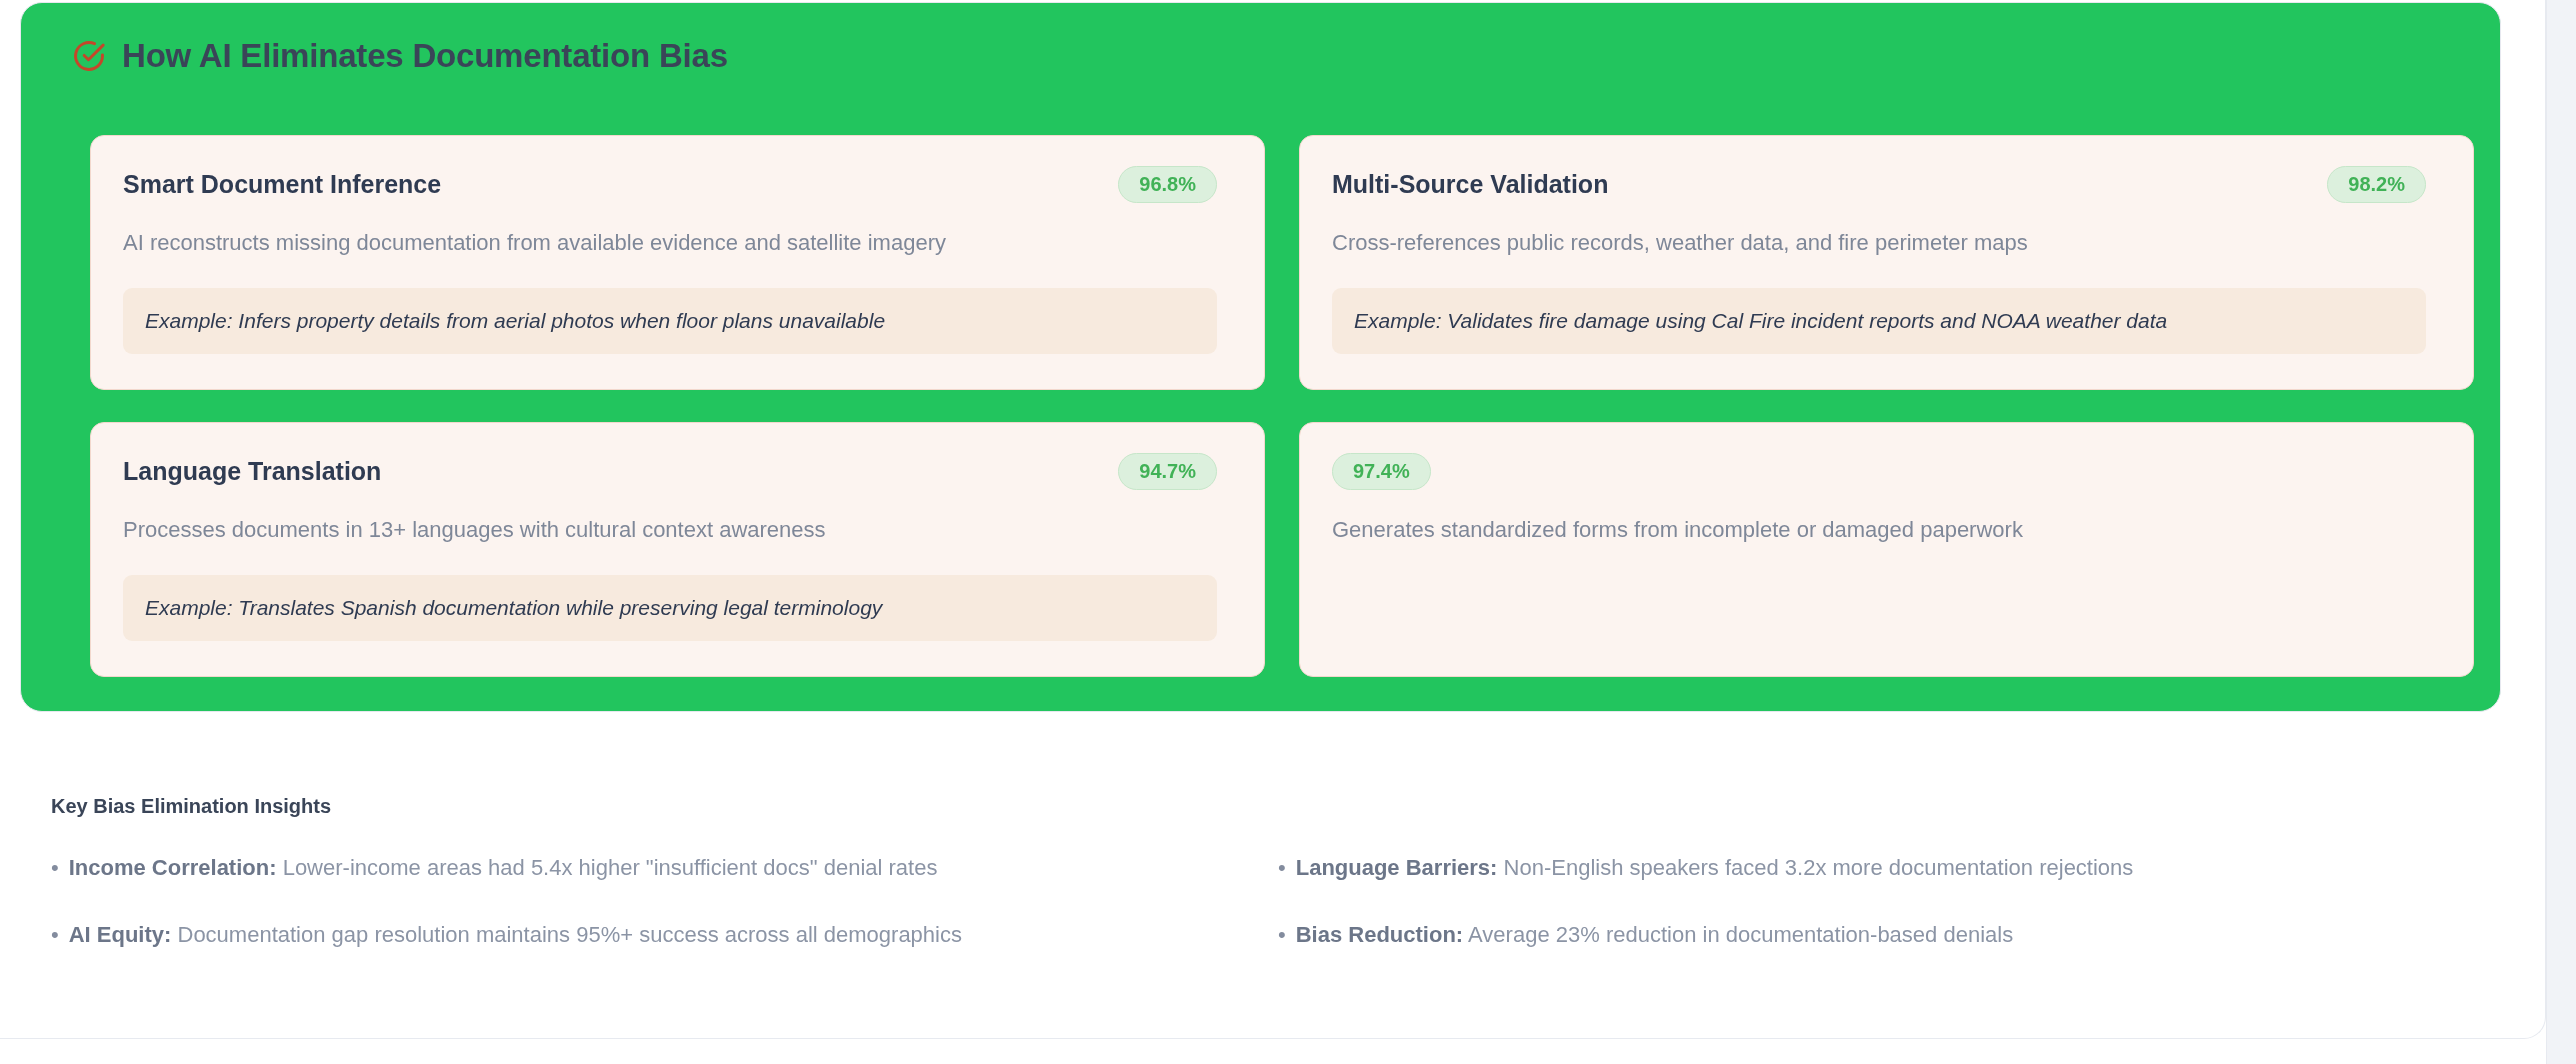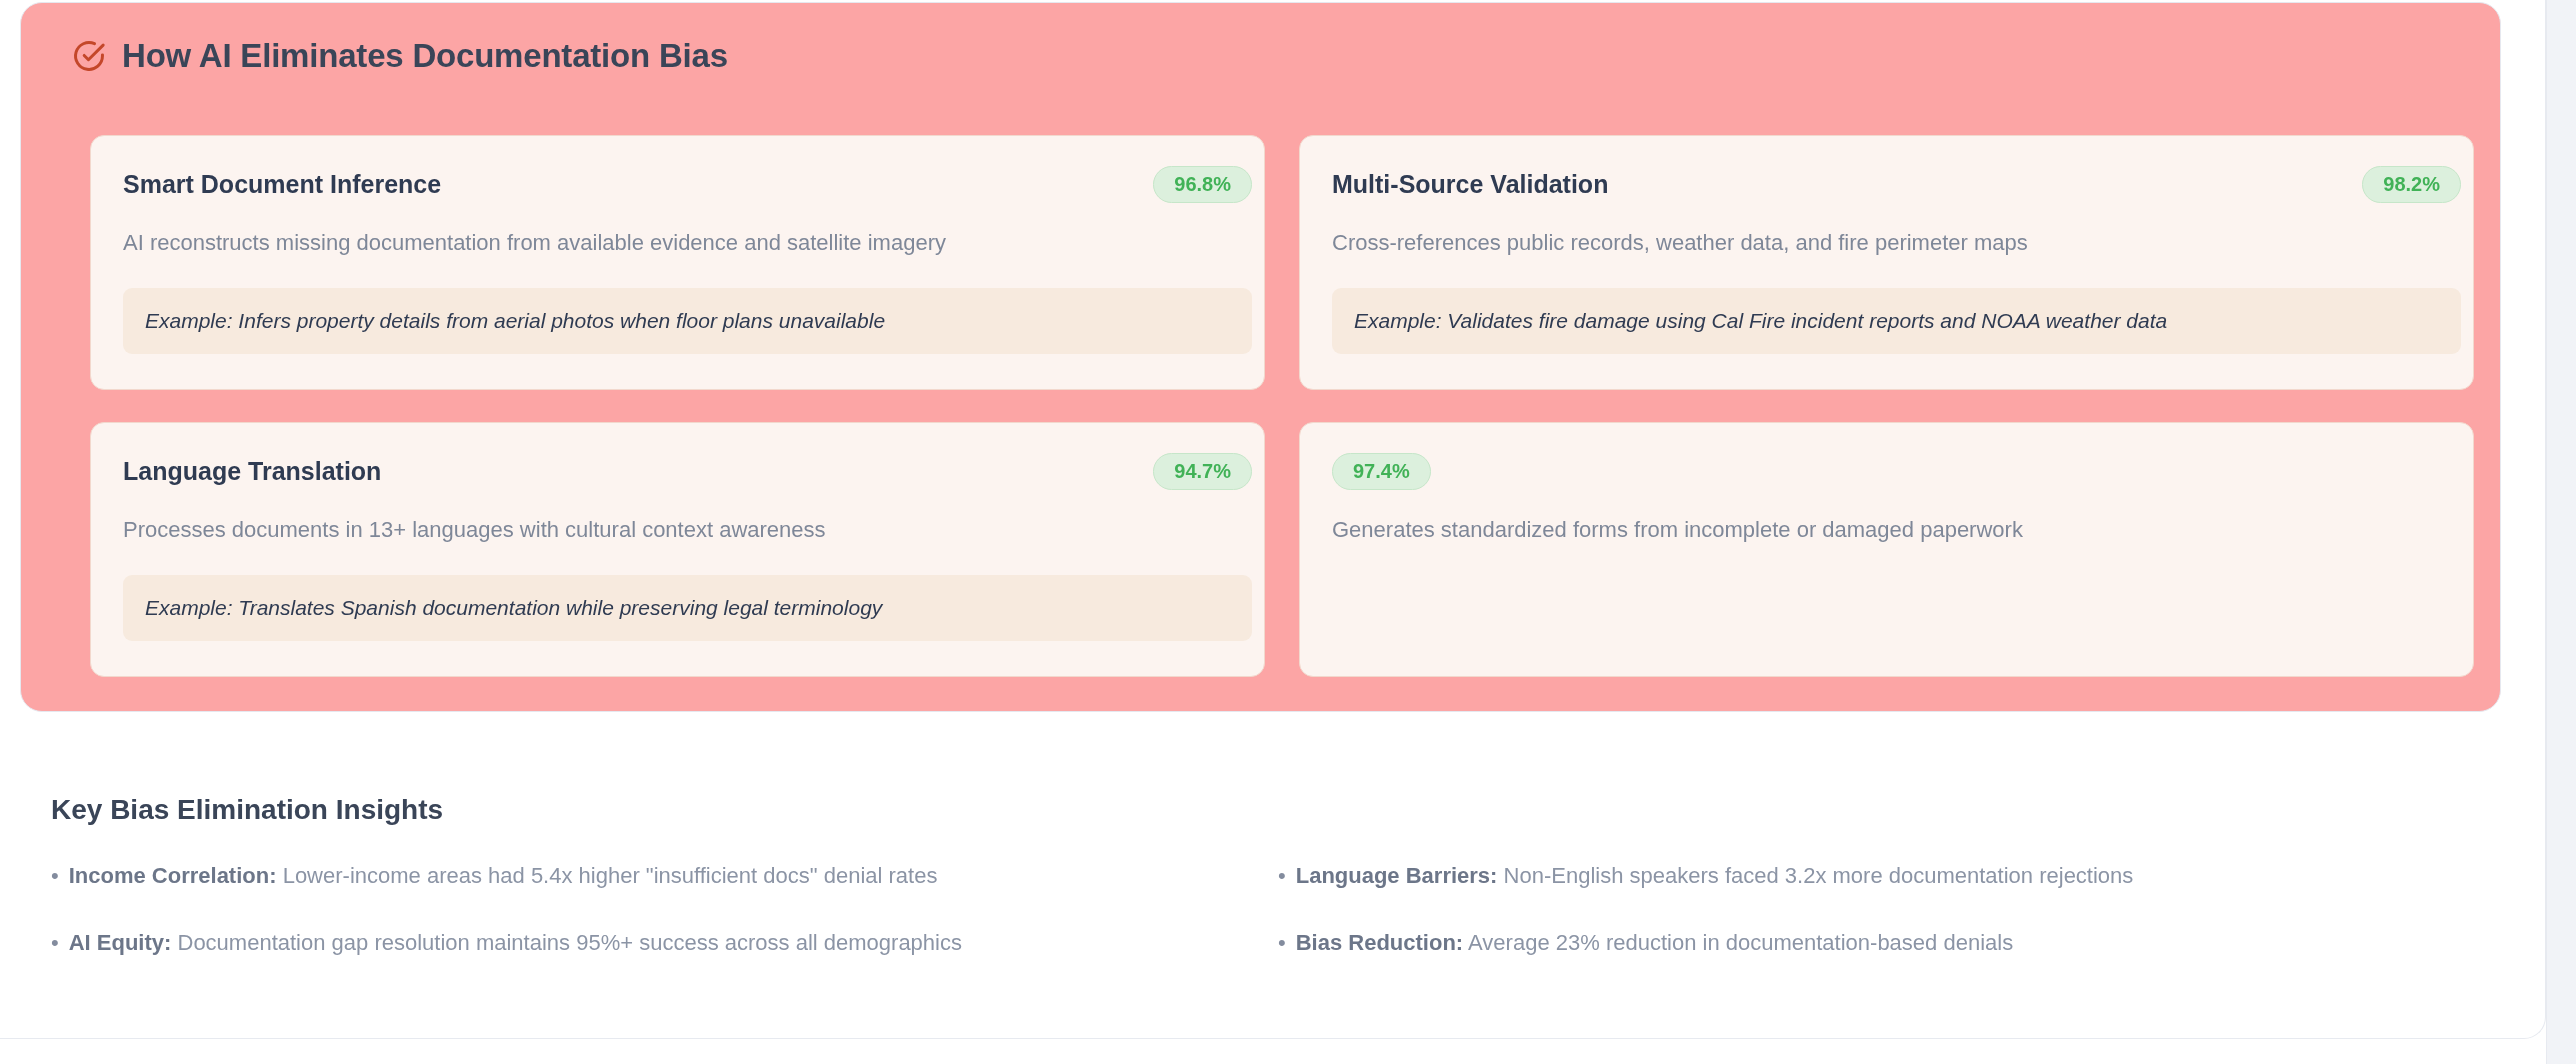--- a/index.html
+++ b/index.html
@@ -59,21 +59,21 @@
 
   
   .section-panel {
     position: absolute;
     left: 20px;
     top: 2px;
     width: 2481px;
     height: 710px;
     border: 1px solid #e6e8ef;
     border-radius: 22px;
-    background: #fca5a5;
+    background: #22c55e;
     box-sizing: border-box;
   }
 
   
   .section-head {
     position: absolute;
     left: 51px;
     top: 34px;
     display: flex;
     align-items: center;
@@ -104,21 +104,21 @@
     display: grid;
     grid-template-columns: 1175px 1175px;
     column-gap: 34px;
     row-gap: 32px;
   }
 
   .feature-card {
     background: #fcf4f0;
     border: 1px solid #f2d8cd;
     border-radius: 14px;
-    padding: 30px 12px 32px 32px;
+    padding: 30px 47px 32px 32px;
     box-sizing: border-box;
     height: 255px;
     position: relative;
   }
 
   .card-top {
     display: flex;
     align-items: flex-start;
     justify-content: space-between;
     gap: 20px;
@@ -164,21 +164,21 @@
   }
 
   
   .insights {
     position: absolute;
     left: 51px;
     top: 796px;
     width: 2414px;
   }
   .insights-title {
-    font-size: 28px;
+    font-size: 20px;
     font-weight: 700;
     color: #3a4558;
     line-height: 1;
     margin-bottom: 38px;
   }
   .insights-grid {
     display: grid;
     grid-template-columns: 1227px 1187px;
     row-gap: 38px;
     column-gap: 0;

